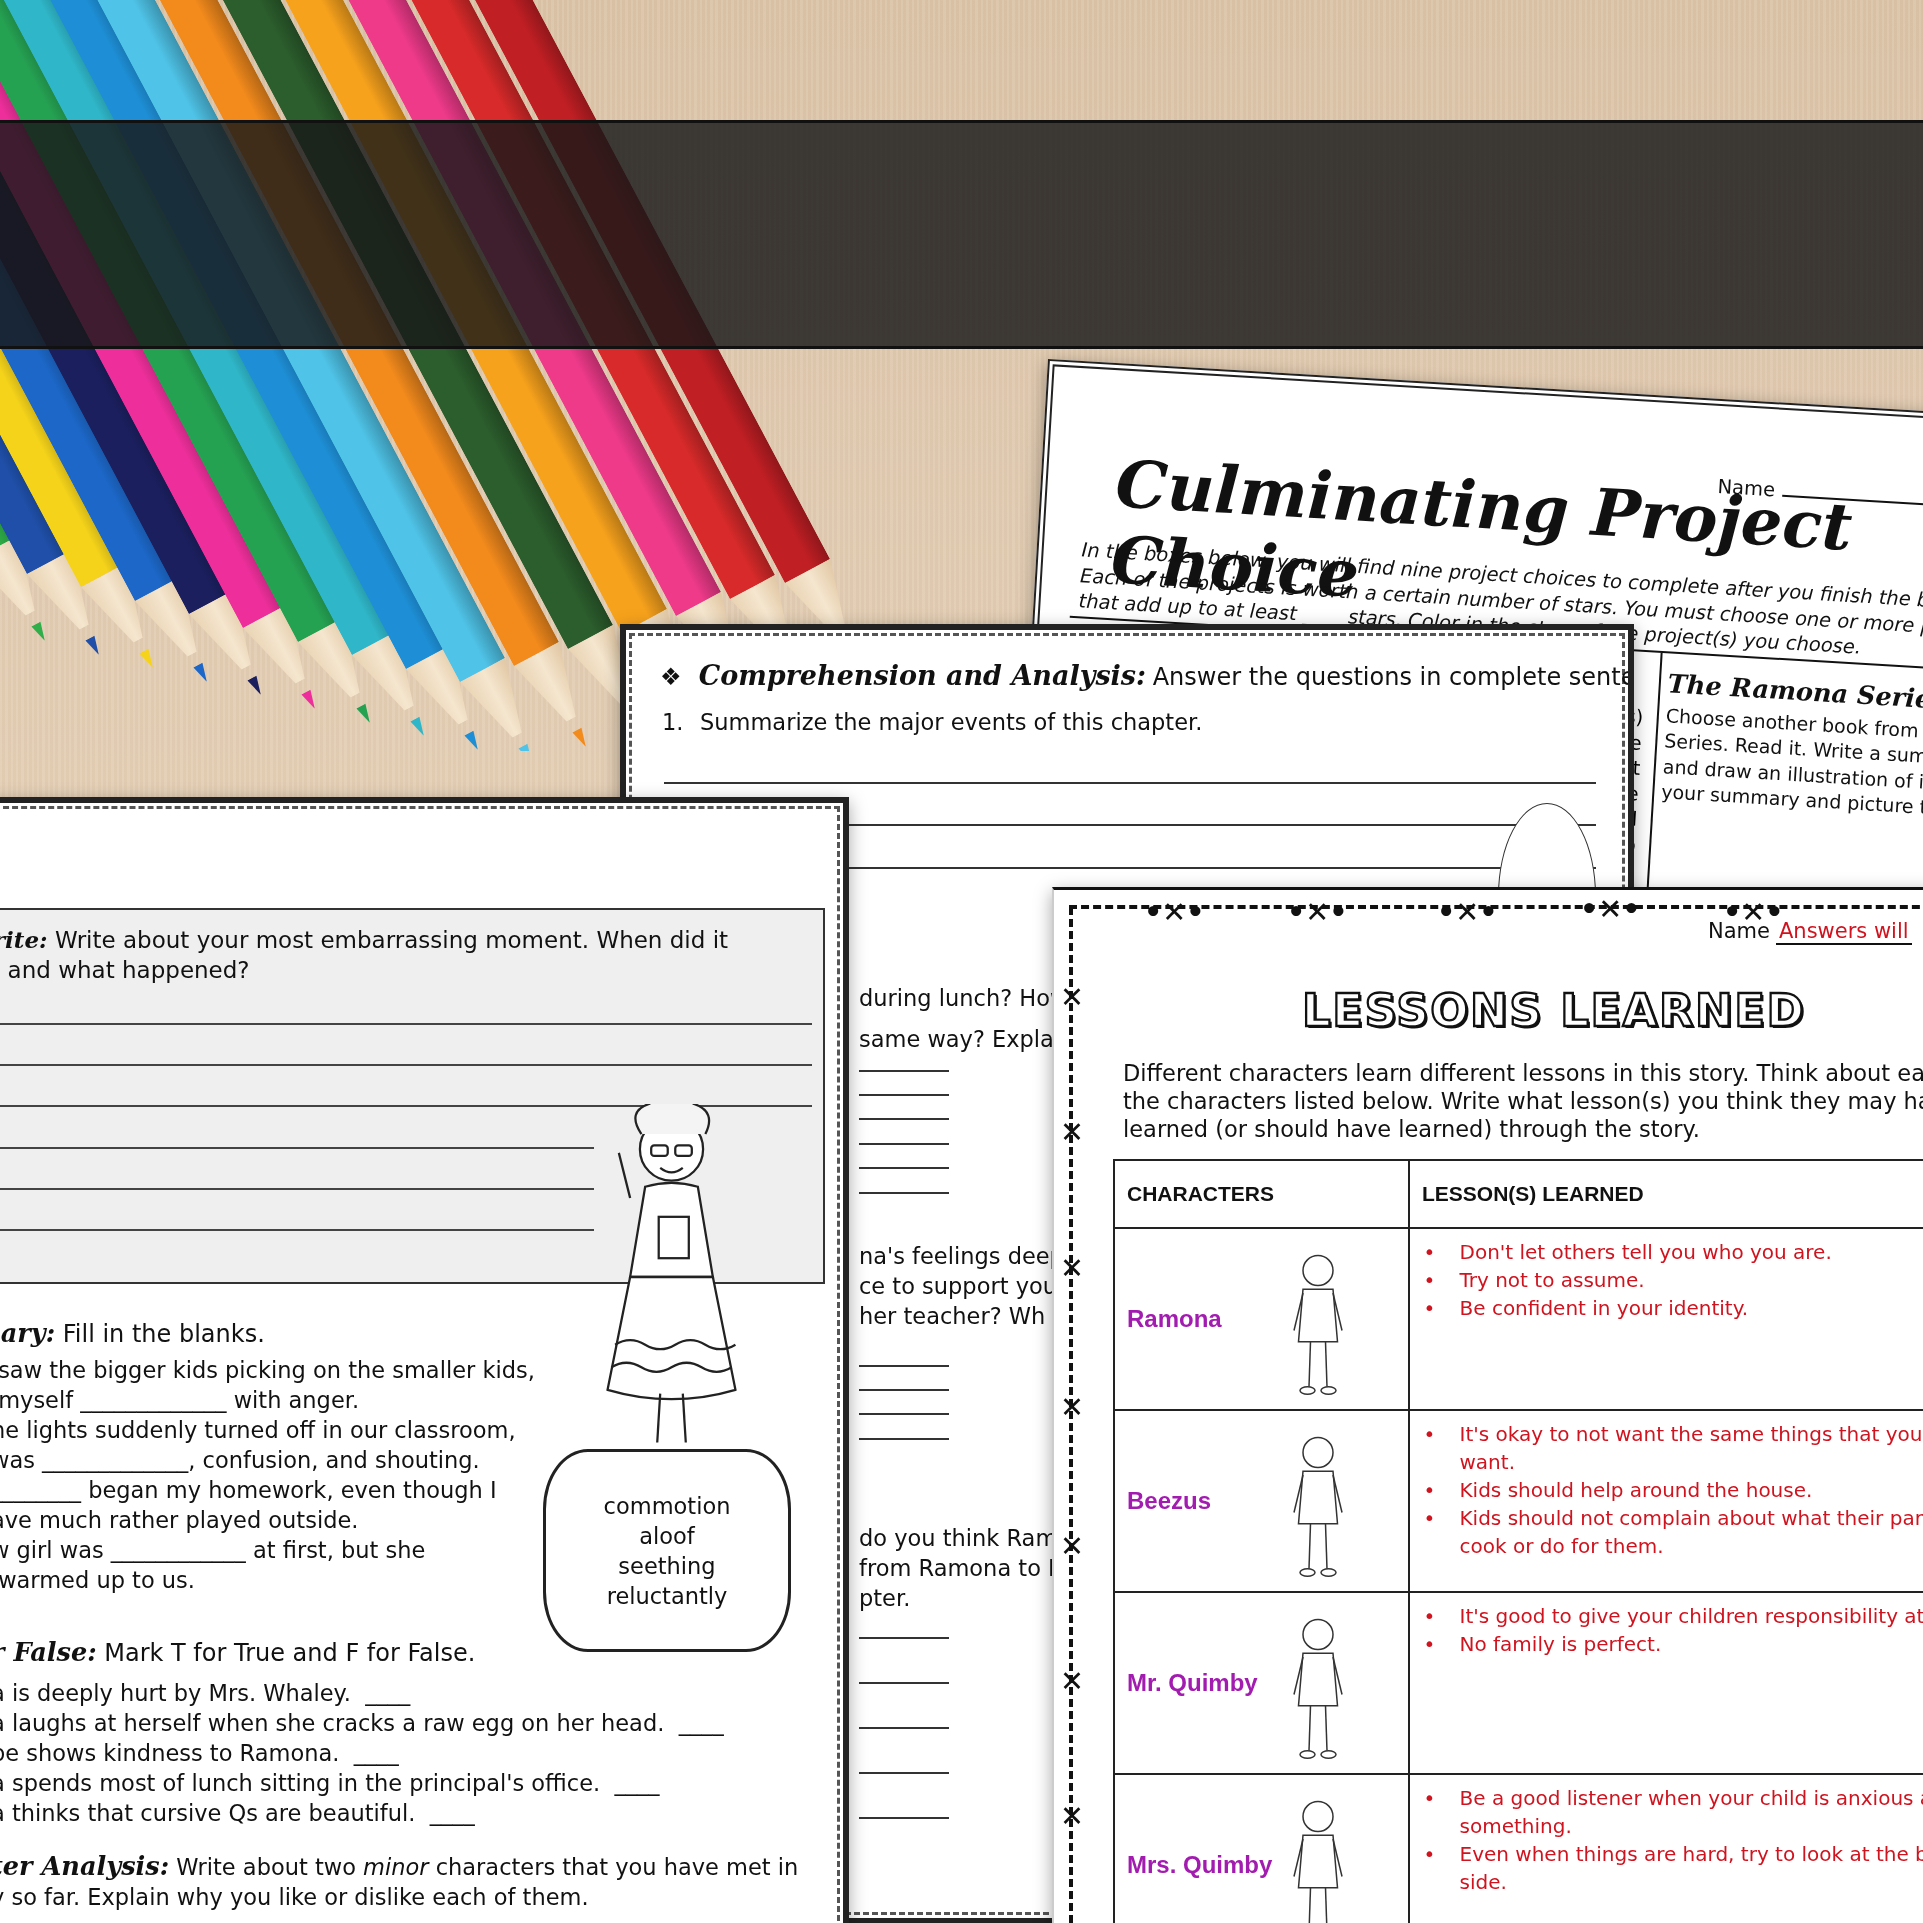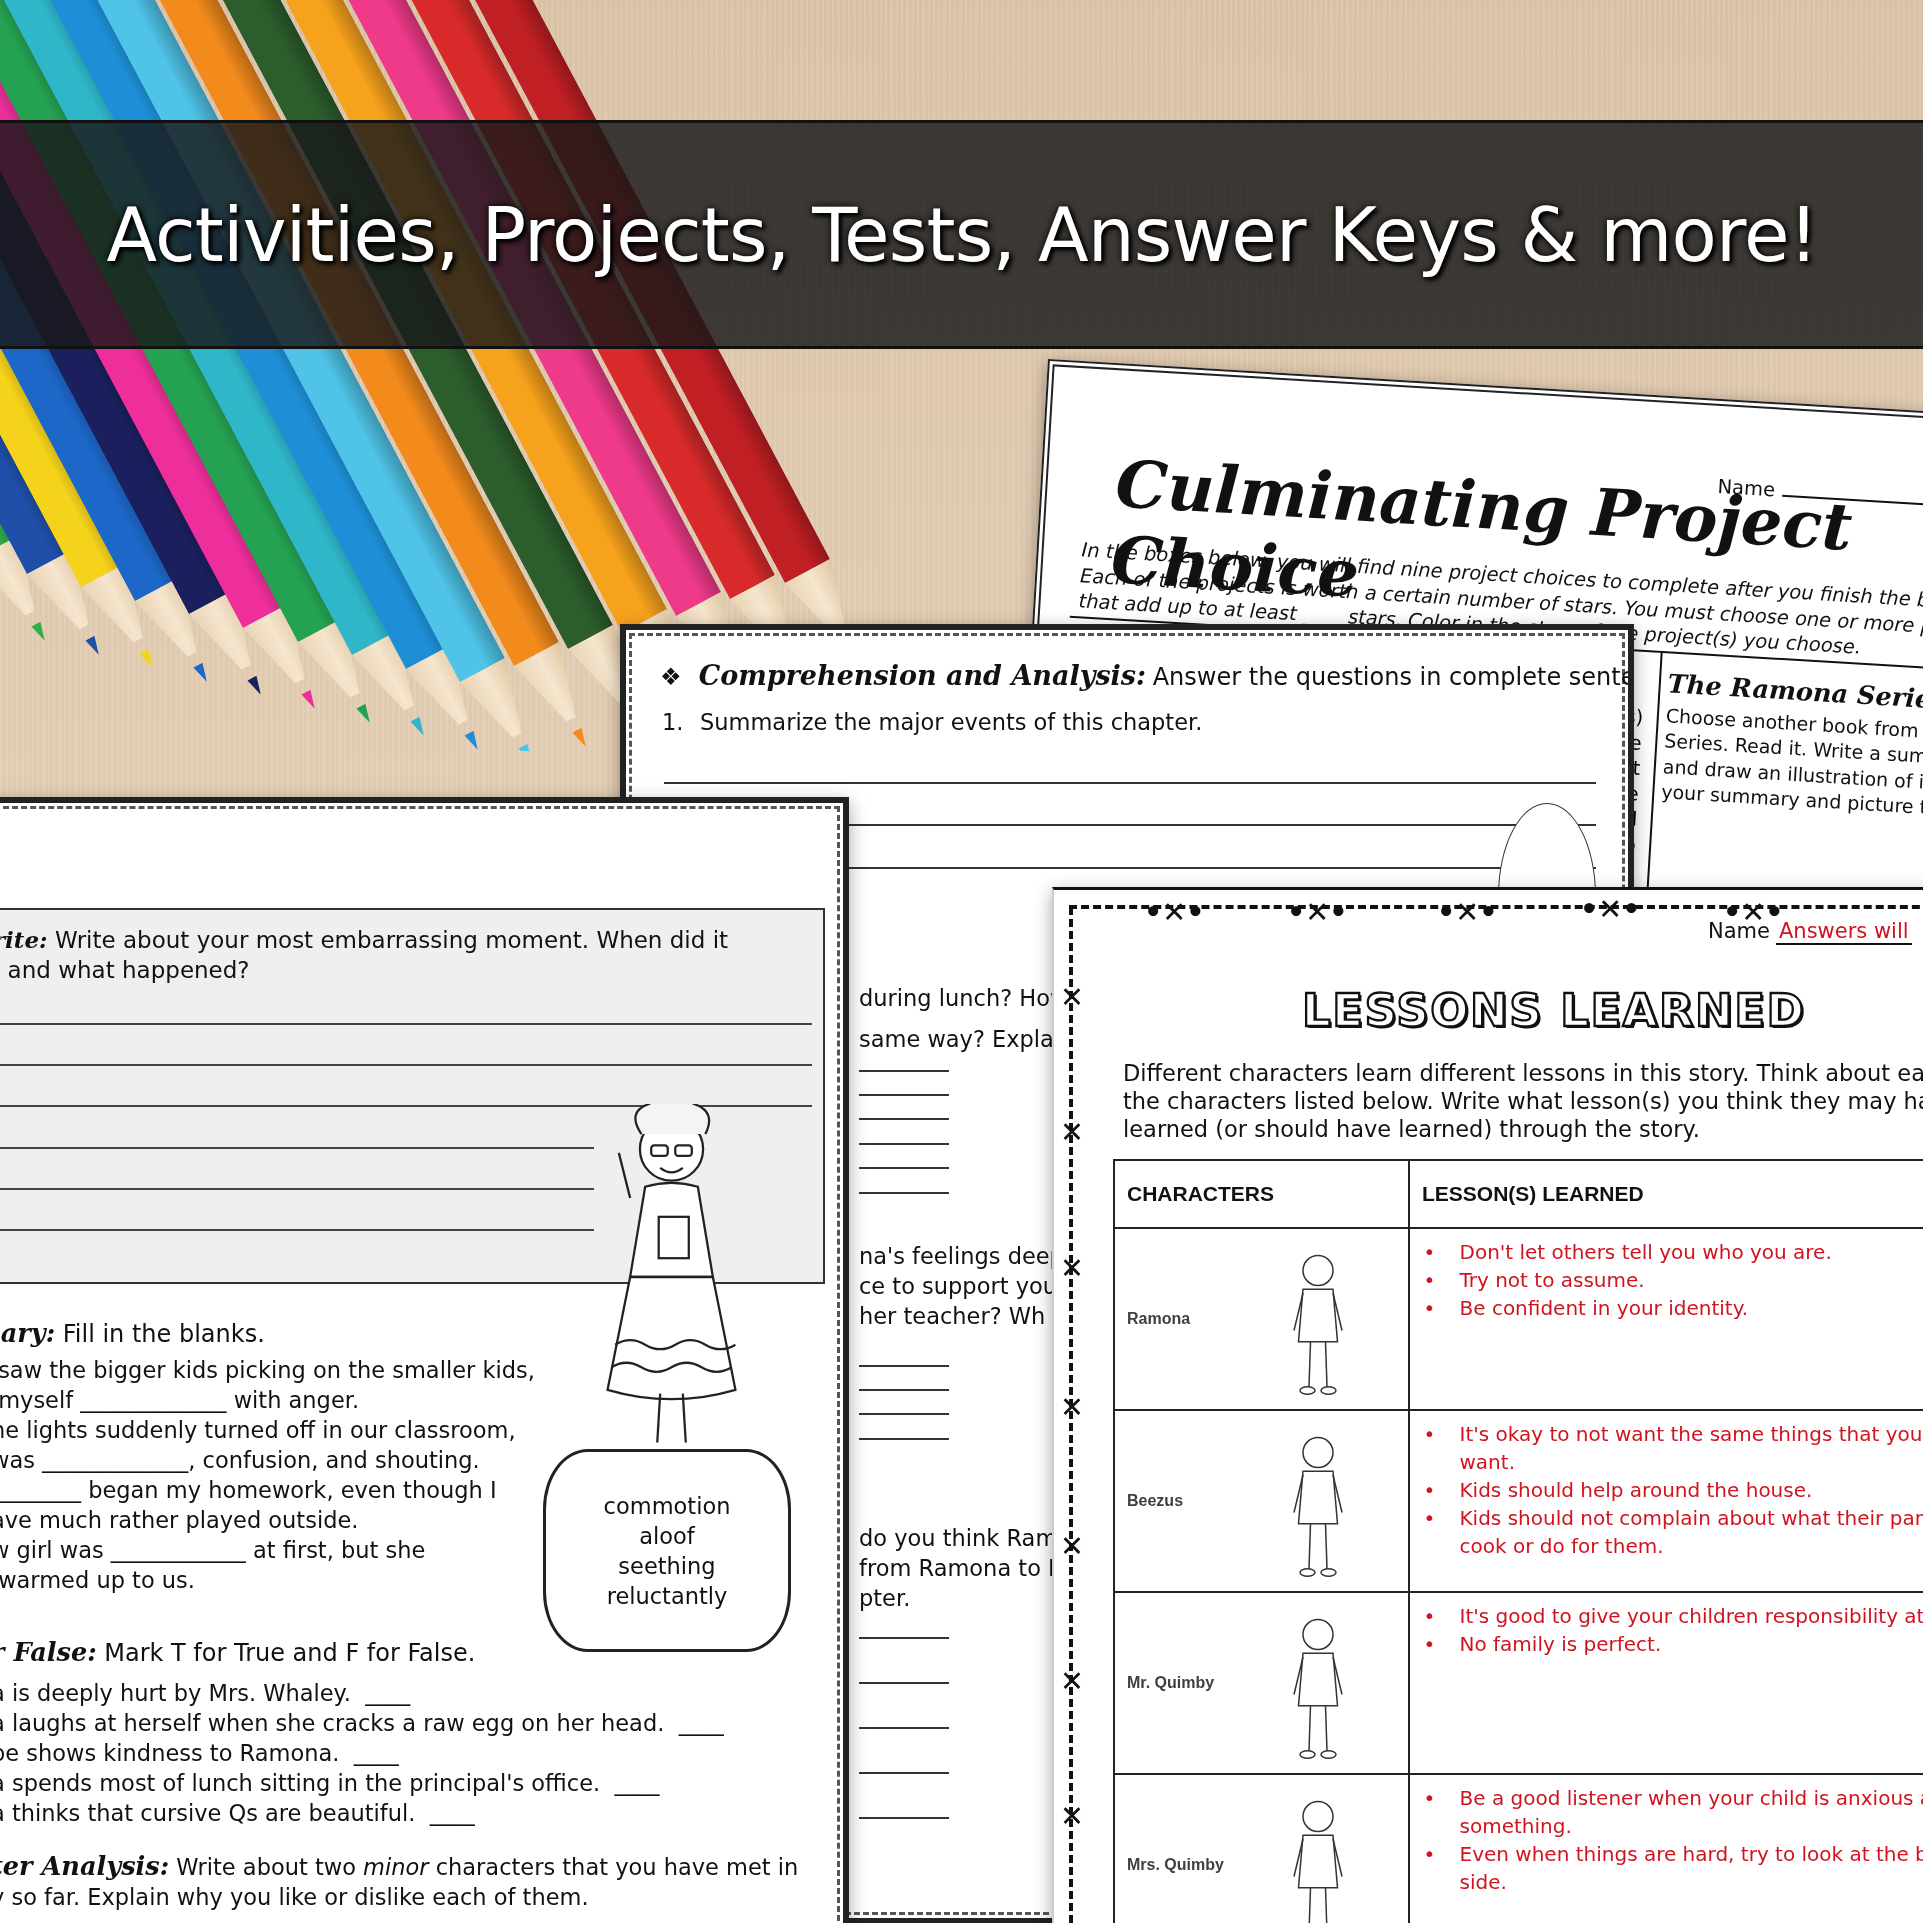--- a/index.html
+++ b/index.html
@@ -120,21 +120,21 @@
     position:absolute; left: 248px; top: 94px; font-size: 45px; font-weight: bold; letter-spacing: 1.5px;
     color: #fff; -webkit-text-stroke: 2.3px #111; font-family: "DejaVu Sans", sans-serif;
     text-shadow: 2.3px 2.3px 0 #111;
   }
   .lessons-paper .intro { position:absolute; left: 69px; top: 169px; width: 864px; font-size: 22.5px; line-height: 28px; color:#111; }
   .lessons-paper table { position:absolute; left: 59px; top: 269px; width: 902px; border-collapse: collapse; }
   .lessons-paper td, .lessons-paper th { border: 2.3px solid #222; vertical-align: top; text-align: left; }
   .lessons-paper th { height: 60px; font-size: 21px; font-weight: bold; padding: 21px 12px; vertical-align: middle; color:#111;margin-top:48px; }
   .lessons-paper th.c1 { width: 295px; }
   .lessons-paper td.charcell { height: 182px; position: relative; }
-  .lessons-paper td.charcell .cname { position:absolute; left: 12px; top: 50%; transform: translateY(-50%); font-size: 16px; font-weight: bold; color:#404040; }
+  .lessons-paper td.charcell .cname { position:absolute; left: 12px; top: 50%; transform: translateY(-50%); font-size: 24px; font-weight: bold; color:#a21caf; }
   .lessons-paper td.charcell .fig { position:absolute; left: 169px; top: 19px; width: 68px; height: 150px; }
   .lessons-paper td.lessons { padding: 9px 0 0 13.5px; }
   .lessons-paper ul { list-style: none; }
   .lessons-paper li { position: relative; padding-left: 36px; font-size: 20px; line-height: 28px; color: #d0141f; }
   .lessons-paper li::before { content: "•"; position: absolute; left: 0; color: #d0141f; }
 </style>
 </head>
 <body>
 
 <div class="pencils" id="pencils">
@@ -198,21 +198,20 @@
       <div class="wood"></div>
       <div class="tip" style="background: rgb(216, 42, 42);"></div>
     </div>
     <div class="pencil" style="left: 782px; top: -293px; transform: rotate(-28deg); background: linear-gradient(90deg, rgb(192, 31, 36) 0%, rgb(192, 31, 36) 60%, rgba(0, 0, 0, 0.25) 100%), rgb(192, 31, 36);">
       <div class="wood"></div>
       <div class="tip" style="background: rgb(192, 31, 36);"></div>
     </div>
   </div>
 
 <div class="banner">
-  <div class="banner-line">Activities, Projects, Tests, Answer Keys &amp; more!</div>
 </div>
 
 <div class="paper project-paper">
   <div class="name-row hand">
     <span>Name</span><span class="line"></span>
   </div>
   <div class="title script">Culminating Project Choice</div>
   <div class="intro hand">In the boxes below, you will find nine project choices to complete after you finish the book. Each of the projects is worth a certain number of stars. You must choose one or more projects that add up to at least ____ stars. Color in the stars of the project(s) you choose.</div>
   <div class="grid">
     <div class="cell-left hand">

